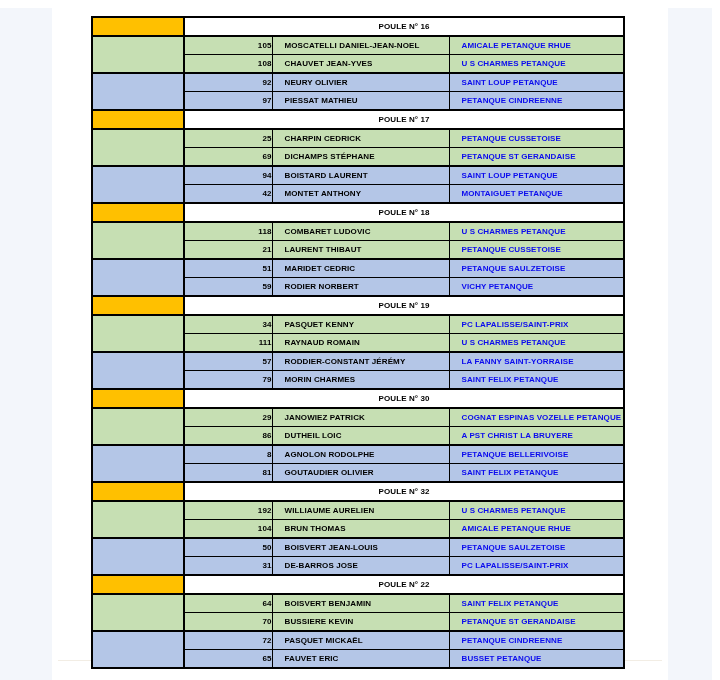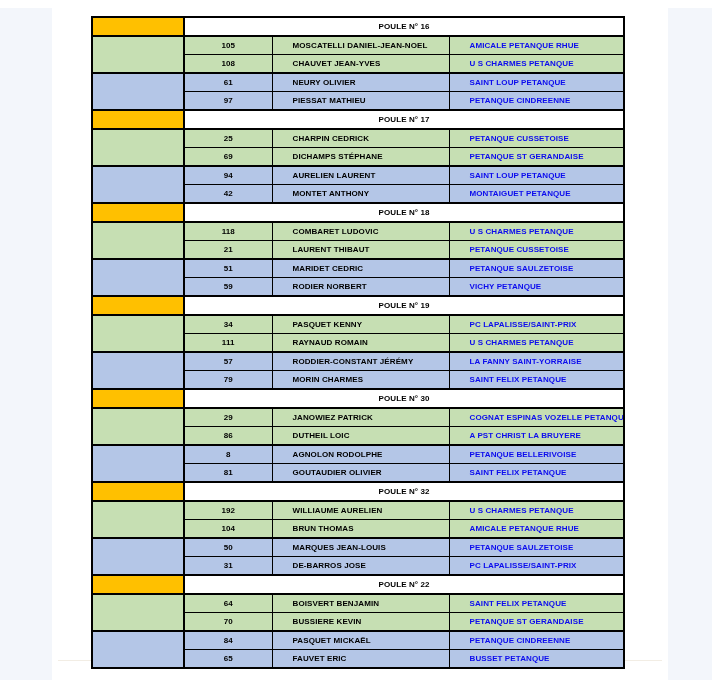--- a/index.html
+++ b/index.html
@@ -64,23 +64,23 @@
   td.hdr { border-top: 2px solid var(--border-c,#000); border-bottom: 2px solid var(--border-c,#000); }
   td.bt2 { border-top: 2px solid var(--border-c,#000); }
 
   td.c1 { border-right: 2px solid var(--border-c,#000); }
 
   td.orange { background: var(--orange, #FFC000); }
   td.green  { background: var(--green, #C6DFB3); }
   td.bluec  { background: var(--rowblue, #B4C6E7); }
 
   td.title  { background: #fff; text-align: center; }
-  td.num    { text-align: center; }
-  td.name   { text-align: left; padding-left: 20px; }
-  td.club   { text-align: left; padding-left: 20px; color: var(--club-text, #0000EE); }
+  td.num    { text-align: right; }
+  td.name   { text-align: left; padding-left: 12px; }
+  td.club   { text-align: left; padding-left: 12px; color: var(--club-text, #0000EE); }
 </style>
 </head>
 <body>
 
 <div class="screen">
   <div class="paper"></div>
   <div class="page-edge"></div>
 
   <table class="pools">
     <colgroup>
@@ -100,21 +100,21 @@
           <td class="name green">MOSCATELLI DANIEL-JEAN-NOEL</td>
           <td class="club green">AMICALE PETANQUE RHUE</td>
         </tr>
         <tr>
           <td class="num green">108</td>
           <td class="name green">CHAUVET JEAN-YVES</td>
           <td class="club green">U S CHARMES PETANQUE</td>
         </tr>
         <tr>
           <td class="c1 bluec bt2" rowspan="2"></td>
-          <td class="num bluec bt2">61</td>
+          <td class="num bluec bt2">92</td>
           <td class="name bluec bt2">NEURY OLIVIER</td>
           <td class="club bluec bt2">SAINT LOUP PETANQUE</td>
         </tr>
         <tr>
           <td class="num bluec">97</td>
           <td class="name bluec">PIESSAT MATHIEU</td>
           <td class="club bluec">PETANQUE CINDREENNE</td>
         </tr>
         <tr>
           <td class="c1 orange hdr"></td>
@@ -127,21 +127,21 @@
           <td class="club green">PETANQUE CUSSETOISE</td>
         </tr>
         <tr>
           <td class="num green">69</td>
           <td class="name green">DICHAMPS STÉPHANE</td>
           <td class="club green">PETANQUE ST GERANDAISE</td>
         </tr>
         <tr>
           <td class="c1 bluec bt2" rowspan="2"></td>
           <td class="num bluec bt2">94</td>
-          <td class="name bluec bt2">AURELIEN LAURENT</td>
+          <td class="name bluec bt2">BOISTARD LAURENT</td>
           <td class="club bluec bt2">SAINT LOUP PETANQUE</td>
         </tr>
         <tr>
           <td class="num bluec">42</td>
           <td class="name bluec">MONTET ANTHONY</td>
           <td class="club bluec">MONTAIGUET PETANQUE</td>
         </tr>
         <tr>
           <td class="c1 orange hdr"></td>
           <td class="title hdr" colspan="3">POULE N° 18</td>
@@ -231,21 +231,21 @@
           <td class="club green">U S CHARMES PETANQUE</td>
         </tr>
         <tr>
           <td class="num green">104</td>
           <td class="name green">BRUN THOMAS</td>
           <td class="club green">AMICALE PETANQUE RHUE</td>
         </tr>
         <tr>
           <td class="c1 bluec bt2" rowspan="2"></td>
           <td class="num bluec bt2">50</td>
-          <td class="name bluec bt2">MARQUES JEAN-LOUIS</td>
+          <td class="name bluec bt2">BOISVERT JEAN-LOUIS</td>
           <td class="club bluec bt2">PETANQUE SAULZETOISE</td>
         </tr>
         <tr>
           <td class="num bluec">31</td>
           <td class="name bluec">DE-BARROS JOSE</td>
           <td class="club bluec">PC LAPALISSE/SAINT-PRIX</td>
         </tr>
         <tr>
           <td class="c1 orange hdr"></td>
           <td class="title hdr" colspan="3">POULE N° 22</td>
@@ -256,21 +256,21 @@
           <td class="name green">BOISVERT BENJAMIN</td>
           <td class="club green">SAINT FELIX PETANQUE</td>
         </tr>
         <tr>
           <td class="num green">70</td>
           <td class="name green">BUSSIERE KEVIN</td>
           <td class="club green">PETANQUE ST GERANDAISE</td>
         </tr>
         <tr>
           <td class="c1 bluec bt2" rowspan="2"></td>
-          <td class="num bluec bt2">84</td>
+          <td class="num bluec bt2">72</td>
           <td class="name bluec bt2">PASQUET MICKAËL</td>
           <td class="club bluec bt2">PETANQUE CINDREENNE</td>
         </tr>
         <tr>
           <td class="num bluec">65</td>
           <td class="name bluec">FAUVET ERIC</td>
           <td class="club bluec">BUSSET PETANQUE</td>
         </tr>
       </tbody>
   </table>

